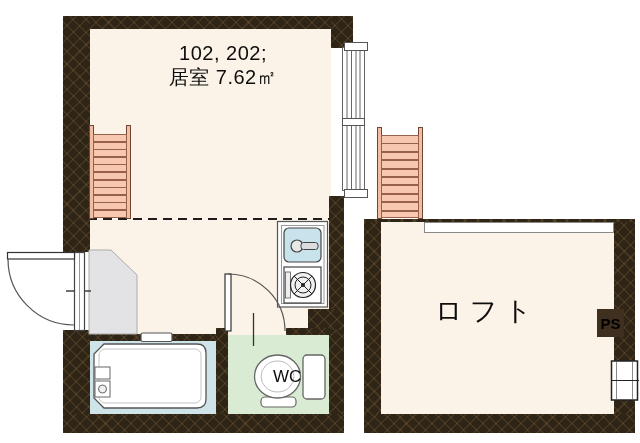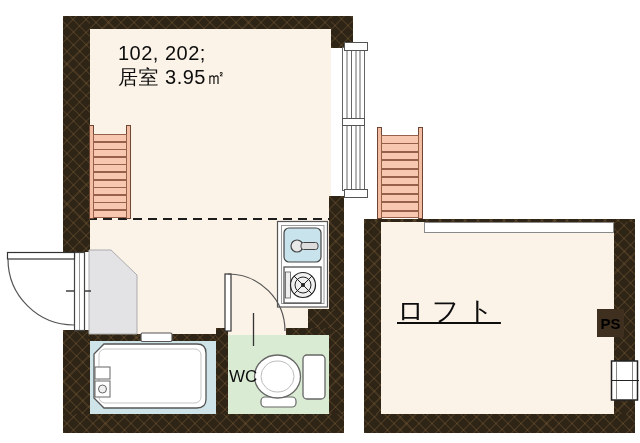--- a/index.html
+++ b/index.html
@@ -40,21 +40,21 @@
     position:absolute;top:0;bottom:0;width:5px;background:#f3bda4;
     border:1px solid #6f4634;box-sizing:border-box;
   }
   .ladder .rail.left{left:0;}
   .ladder .rail.right{right:0;}
   .ladder .steps{
     position:absolute;left:4px;right:4px;bottom:1px;
     border:1px solid #96604a;box-sizing:border-box;
   }
   .txt{position:absolute;white-space:nowrap;}
-  .center{}
+  .center{text-align:center;}
   svg{position:absolute;left:0;top:0;}
 </style>
 </head>
 <body>
 
 <div id="canvas">
 
   <div class="abs floor-main" style="left:90px;top:29px;width:241px;height:385px;"></div>
   <div class="abs floor-bath" style="left:88px;top:341px;width:128px;height:73px;"></div>
   <div class="abs floor-wc" style="left:228px;top:335px;width:101px;height:79px;"></div>
@@ -162,23 +162,23 @@
     <g>
       <rect x="611.5" y="361" width="26" height="39" fill="#ffffff" stroke="#222" stroke-width="1.5"></rect>
       <line x1="616.5" y1="362" x2="616.5" y2="399" stroke="#888" stroke-width="1"></line>
       <line x1="632.5" y1="362" x2="632.5" y2="399" stroke="#888" stroke-width="1"></line>
       <line x1="611" y1="380.5" x2="639" y2="380.5" stroke="#222" stroke-width="1"></line>
     </g>
   </svg>
 
   <div class="txt center" style="left:118px;top:42px;width:210px;font-size:20px;line-height:23.5px;letter-spacing:0.5px;">
     <div>102, 202;</div>
-    <div>居室 3.95㎡</div>
+    <div>居室 7.62㎡</div>
   </div>
 
 
 
 
-  <div class="txt" style="left:229px;top:367px;font-size:17px;">WC</div>
+  <div class="txt" style="left:229px;top:367px;font-size:17px;padding-left:44px;">WC</div>
 
-  <div class="txt center" style="left:397px;top:293px;width:180px;font-size:27px;letter-spacing:7px;text-decoration:underline;">ロフト</div>
+  <div class="txt center" style="left:397px;top:293px;width:180px;font-size:27px;letter-spacing:7px;">ロフト</div>
 
 </div>
 
 </body></html>

